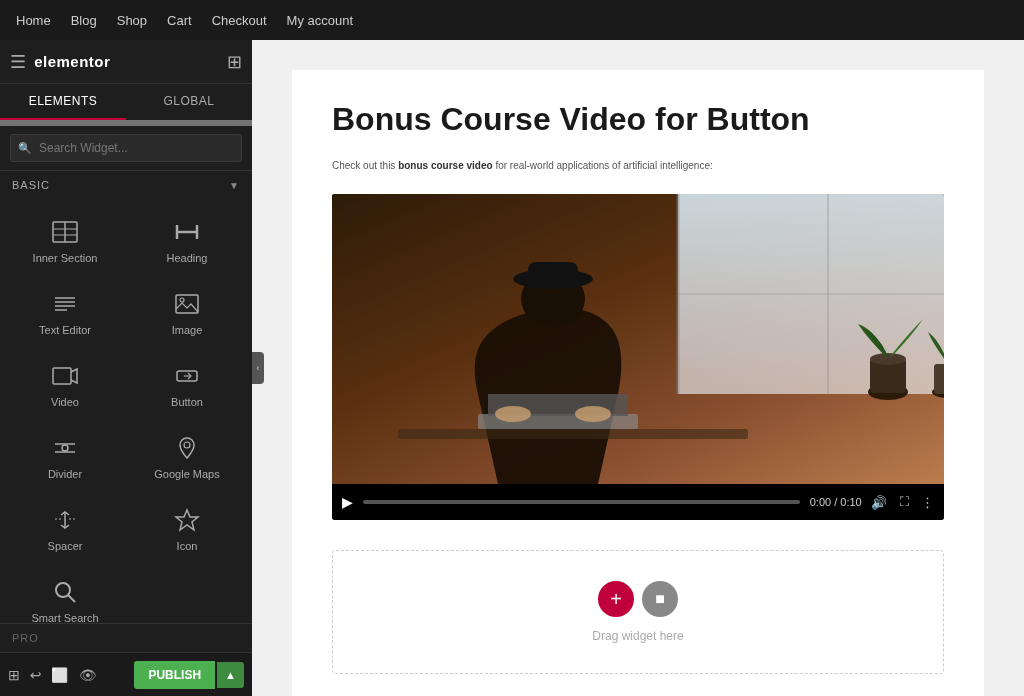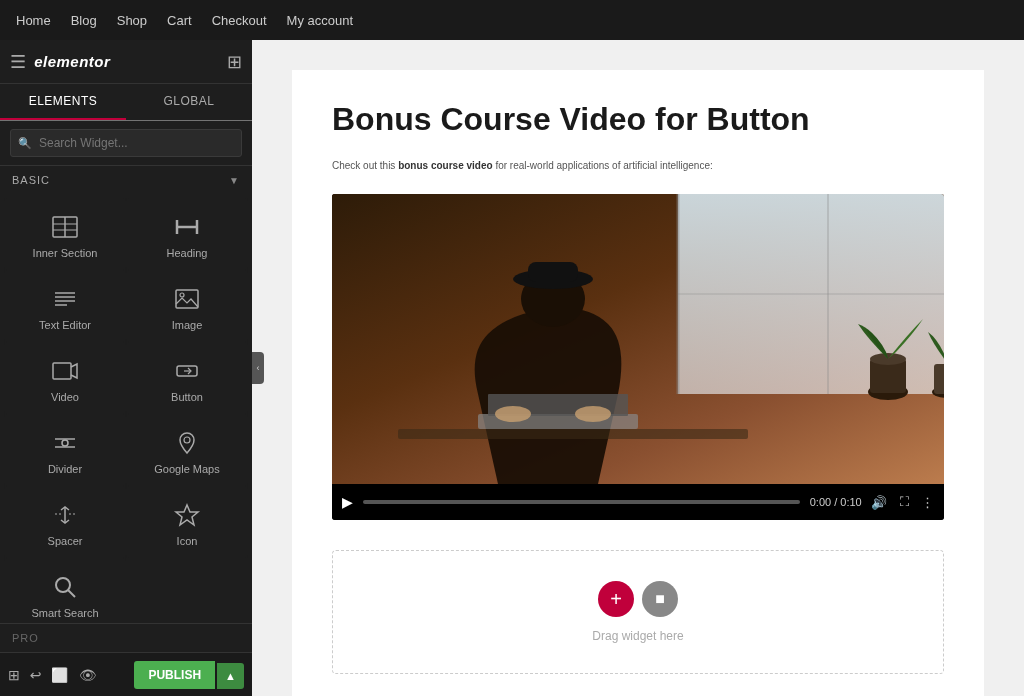--- a/index.html
+++ b/index.html
@@ -55,32 +55,31 @@
     .hamburger-icon {
       color: #aaa;
       font-size: 18px;
       cursor: pointer;
     }
     .logo-text {
       color: #fff;
       font-size: 15px;
       font-weight: bold;
       letter-spacing: 0.5px;
-      font-style: italic;
     }
     .grid-icon {
       color: #aaa;
       font-size: 18px;
       cursor: pointer;
     }
 
     
     .sidebar-tabs {
       display: flex;
-      border-bottom: 1px solid #737373;
+      border-bottom: 6px solid #737373;
     }
     .sidebar-tab {
       flex: 1;
       text-align: center;
       padding: 10px 0;
       font-size: 12px;
       color: #aaa;
       cursor: pointer;
       text-transform: uppercase;
       letter-spacing: 0.5px;
@@ -200,21 +199,21 @@
       align-items: center;
       gap: 10px;
     }
     .toolbar-icon {
       color: #aaa;
       font-size: 14px;
       cursor: pointer;
     }
     .publish-btn-wrap {
       display: flex;
-      align-items: flex-end;
+      align-items: center;
       gap: 2px;
     }
     .publish-btn {
       background: #4caf50;
       color: #fff;
       border: none;
       padding: 7px 14px;
       font-size: 12px;
       font-weight: bold;
       cursor: pointer;

